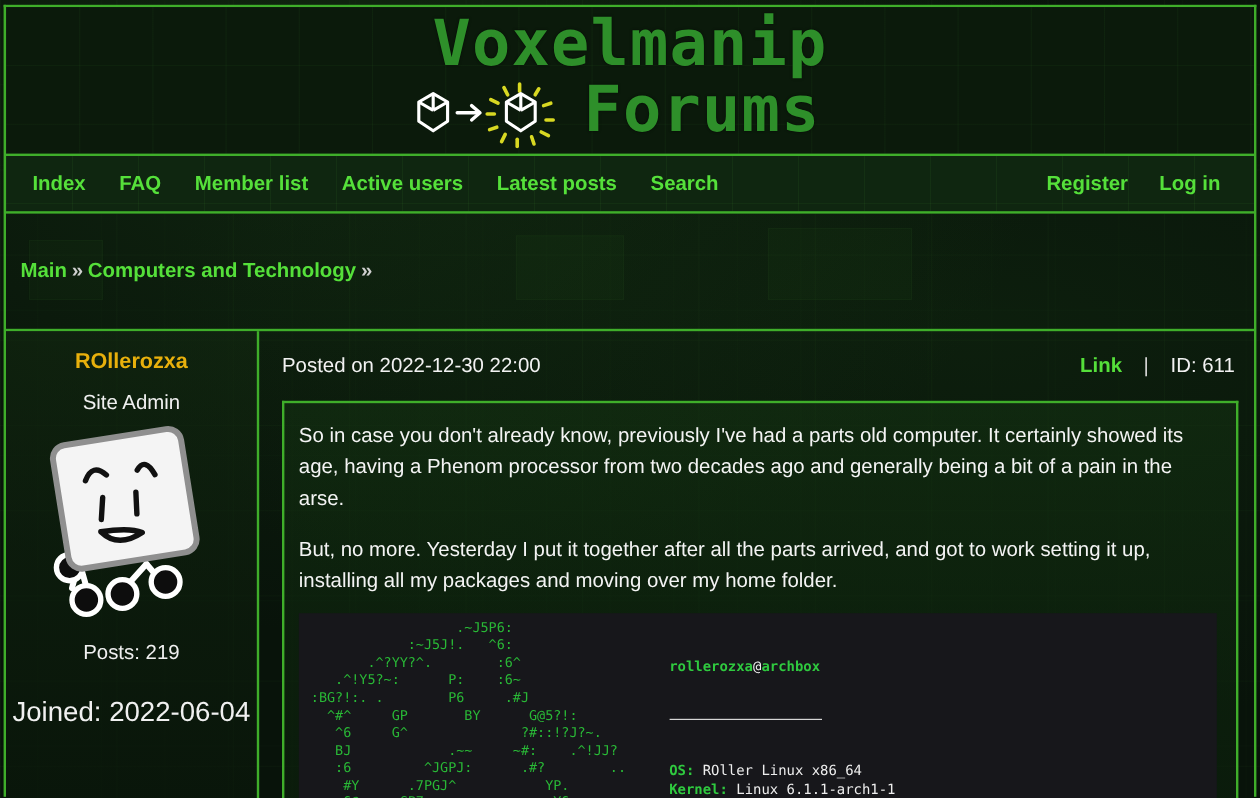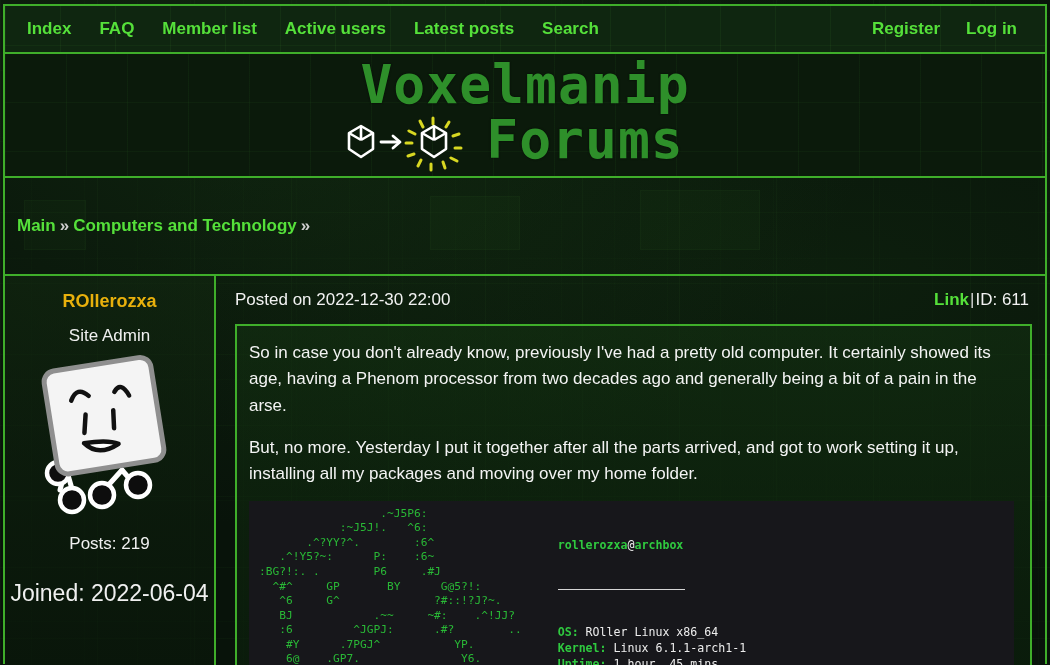--- a/index.html
+++ b/index.html
@@ -130,26 +130,26 @@
   }
   #username { color:#e8b00c; font-size:18px; font-weight:700; margin-top: 7px; }
   #usertitle { color:#f0f0f0; font-size:17px; margin-top: 14px; }
   #avatar { width: 160px; height: 178px; margin-top: 4px; }
   #posts  { color:#f0f0f0; font-size:17px; margin-top: 6px; }
   #joined { color:#f0f0f0; font-size:23px; margin-top: 26px; }
 
   #postmain { flex:1; display:flex; flex-direction:column; min-width:0; }
 
   #postheader {
-    height: 48px;
+    height: 58px;
     display:flex; align-items:center;
     padding: 0 16px 0 19px;
     font-size: 17px; color:#f2f2f2;
   }
-  #postheader .right { margin-left:auto; display:flex; align-items:center; gap:1px; }
+  #postheader .right { margin-left:auto; display:flex; align-items:center; gap:18px; }
   #post-link { color:#55e03a; font-weight:700; text-decoration:none; cursor:pointer; }
   #post-pipe { color:#d8d8d8; }
   #post-id  { color:#f2f2f2; }
 
   #postbody {
     margin: 0 13px 0 19px;
     border: 2px solid #3fae2a;
     border-bottom: none;
     flex: 1;
     padding: 14px 16px 0 12px;
@@ -194,33 +194,20 @@
   <div class="tex" style="left:238px;top:8px;width:96px;height:40px;"></div>
   <div class="tex" style="left:760px;top:22px;width:58px;height:70px;"></div>
   <div class="tex" style="left:868px;top:14px;width:74px;height:56px;"></div>
   <div class="tex" style="left:930px;top:80px;width:80px;height:80px;"></div>
   <div class="tex" style="left:430px;top:196px;width:90px;height:54px;"></div>
   <div class="tex" style="left:640px;top:190px;width:120px;height:60px;"></div>
   <div class="tex" style="left:24px;top:200px;width:62px;height:50px;"></div>
 
   <div id="frame">
 
-    <div id="nav">
-      <a class="nav-link">Index</a>
-      <a class="nav-link">FAQ</a>
-      <a class="nav-link">Member list</a>
-      <a class="nav-link">Active users</a>
-      <a class="nav-link">Latest posts</a>
-      <a class="nav-link">Search</a>
-      <div id="nav-right">
-        <a class="nav-link">Register</a>
-        <a class="nav-link">Log in</a>
-      </div>
-    </div>
-
     <div id="banner">
       <div id="logo-wrap">
         <div id="logo-line1">Voxelmanip</div>
         <div id="logo-line2">Forums</div>
       </div>
       <svg id="logo-icon" viewBox="0 0 130 56">
 
         <g stroke="#ffffff" stroke-width="2.6" fill="none" stroke-linejoin="round">
           <path d="M18 10 L30 17 L30 33 L18 41 L6 33 L6 17 Z"></path>
           <path d="M18 10 L18 24 M18 24 L6 17 M18 24 L30 17"></path>
@@ -246,20 +233,33 @@
             <path d="M77 5 L80 11"></path>
         </g>
 
         <g stroke="#ffffff" stroke-width="2.6" fill="none" stroke-linejoin="round">
           <path d="M91 10 L103 17 L103 33 L91 41 L79 33 L79 17 Z"></path>
           <path d="M91 10 L91 24 M91 24 L79 17 M91 24 L103 17"></path>
         </g>
       </svg>
     </div>
 
+    <div id="nav">
+      <a class="nav-link">Index</a>
+      <a class="nav-link">FAQ</a>
+      <a class="nav-link">Member list</a>
+      <a class="nav-link">Active users</a>
+      <a class="nav-link">Latest posts</a>
+      <a class="nav-link">Search</a>
+      <div id="nav-right">
+        <a class="nav-link">Register</a>
+        <a class="nav-link">Log in</a>
+      </div>
+    </div>
+
     <div id="breadcrumb">
       <a>Main</a>
       <span class="sep">»</span>
       <a>Computers and Technology</a>
       <span class="sep">»</span>
     </div>
 
     <div id="post">
 
       <div id="userbox">
@@ -303,21 +303,21 @@
         <div id="postheader">
           <span>Posted on 2022-12-30 22:00</span>
           <span class="right">
             <a id="post-link">Link</a>
             <span id="post-pipe">|</span>
             <span id="post-id">ID: 611</span>
           </span>
         </div>
 
         <div id="postbody">
-          <p class="para">So in case you don't already know, previously I've had a pretty old computer. It certainly showed its age, having a Phenom processor from two decades ago and generally being a bit of a pain in the arse.</p>
+          <p class="para">So in case you don't already know, previously I've had a parts old computer. It certainly showed its age, having a Phenom processor from two decades ago and generally being a bit of a pain in the arse.</p>
           <p class="para">But, no more. Yesterday I put it together after all the parts arrived, and got to work setting it up, installing all my packages and moving over my home folder.</p>
 
           <div id="terminal">
             <div id="term-cols">
               <pre id="ascii">                  .~J5P6:
             :~J5J!.   ^6:
        .^?YY?^.        :6^
    .^!Y5?~:      P:    :6~
 :BG?!:. .        P6     .#J
   ^#^     GP       BY      G@5?!:

